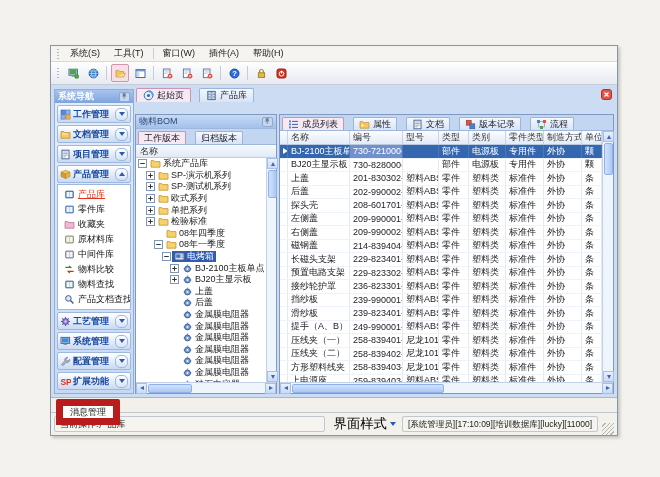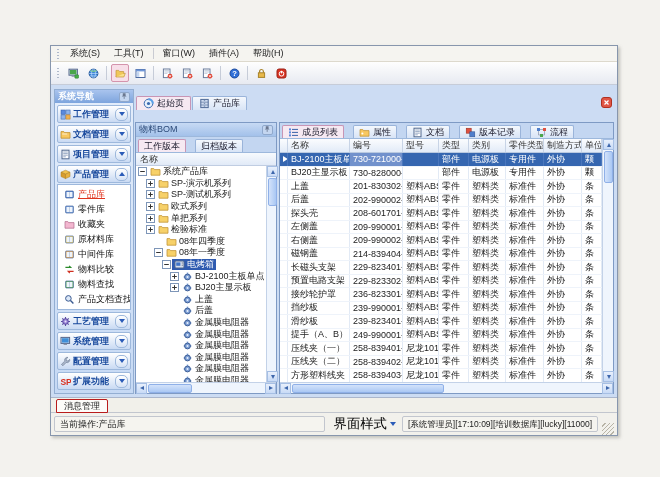--- a/index.html
+++ b/index.html
@@ -29,27 +29,27 @@
     background:linear-gradient(#ffffff,#c9daf3);border:1px solid #9db8dc;border-radius:2px;color:#17489c;font-weight:bold}
   .sb-btn .lbl{flex:1;overflow:hidden;white-space:nowrap}
   .chev{width:11px;height:11px;background:linear-gradient(#fff,#d5e2f5);border:1px solid #9db8dc;border-radius:5px;display:flex;align-items:center;justify-content:center}
   .tri-d{width:0;height:0;border-left:3px solid transparent;border-right:3px solid transparent;border-top:4px solid #2a5bb8}
   .tri-u{width:0;height:0;border-left:3px solid transparent;border-right:3px solid transparent;border-bottom:4px solid #2a5bb8}
   .sb-items{margin:0 2px;background:#fff;border:1px solid #9db8dc;padding:2px 0}
   .sb-item{height:15px;display:flex;align-items:center;gap:3px;padding:0 2px 0 6px;white-space:nowrap;overflow:hidden;color:#111}
   .sb-item.sel .lbl{color:#e0341e;text-decoration:underline}
   
   .content{position:absolute;left:84px;top:1px;right:3px;bottom:3px;display:flex;flex-direction:column}
-  .doctabs{height:16px;display:flex;align-items:flex-end;gap:1px;padding:8px 1px}
+  .doctabs{height:16px;display:flex;align-items:flex-end;gap:8px;padding:0 1px}
   .tab{display:flex;align-items:center;gap:3px;height:13px;padding:0 6px;border:1px solid #9ab4da;border-bottom:none;
     border-radius:2px 2px 0 0;background:linear-gradient(#f4f8fd,#d8e4f6);color:#223;white-space:nowrap}
   .tab.active{background:#f6e9f2;border-color:#c795b5}
   .spacer{flex:1}
   .close-red{width:12px;height:12px;margin-bottom:1px;padding:0;border:none;background:none;display:flex}
-  .panels{flex:1;display:flex;gap:2px;margin-top:4px;min-height:0}
+  .panels{flex:1;display:flex;gap:2px;margin-top:12px;min-height:0}
   .panel{background:#fff;border:1px solid #7e9ac4;display:flex;flex-direction:column;min-width:0}
   .bom{width:140px}
   .member{flex:1}
   .bom-header{height:13px;display:flex;align-items:center;background:linear-gradient(#c7daf4,#a3c1ea);color:#2c4a78;padding:0 3px;border-bottom:1px solid #9db8dc}
   .bom-header .ttl{flex:1}
   .ptabs{height:15px;display:flex;align-items:flex-end;gap:9px;background:#c3d6f1;padding:0 2px;border-bottom:1px solid #9db8dc}
   .ptabs .tab{height:12px;padding:0 5px}
   .colhead{height:12px;background:linear-gradient(#f7fafd,#e1eaf7);border-bottom:1px solid #c0cde2;color:#333;padding:0 4px;display:flex;align-items:center}
   .bom-body{flex:1;display:flex;min-height:0}
   .tree{flex:1;overflow:hidden}
@@ -77,21 +77,21 @@
   .grow{height:12.5px;display:flex;border-bottom:1px solid #eef3fa}
   .grow .gc{border-right:1px solid #e2eaf5;padding:0 3px;display:flex;align-items:center;overflow:hidden;white-space:nowrap;flex:none}
   .grow.sel{background:#3566b0;color:#fff}
   .grow.sel .gc{border-right-color:#4a76bc}
   .grow.sel .gc.focus{background:#7191cc}
   .rowmark{width:0;height:0;border-top:3px solid transparent;border-bottom:3px solid transparent;border-left:5px solid #111}
   .grow.sel .rowmark{border-left-color:#fff}
   
   .msgrow{height:14px;background:#f1f0ea;border-top:1px solid #aab6cc;position:relative}
   .msgtab{position:absolute;left:5px;top:1px;height:12px;line-height:12px;padding:0 7px;background:#fcfcf9;
-    border:1px solid #b91c1c;border-radius:2px 2px 0 0}
+    border:7px solid #b91c1c;border-radius:2px 2px 0 0}
   .statusbar{height:22px;display:flex;align-items:center;background:#f2f1ec;border-top:1px solid #c2c6ce;padding:0 3px;gap:4px}
   .seg{height:14px;line-height:14px;border:1px solid #c2c6ce;border-radius:2px;padding:0 5px;background:#f5f4ef;white-space:nowrap;overflow:hidden}
   .seg.company{width:98px;flex:none}
   .seg.op{flex:1}
   .style-btn{display:flex;align-items:center;gap:3px;padding:0 2px;background:none;border:none;height:16px}
   .seg.session{flex:none;font-size:8.5px}
   .resize-grip{width:12px;height:12px;align-self:flex-end;background:
     repeating-linear-gradient(135deg,transparent 0,transparent 2px,#b8b4a6 2px,#b8b4a6 3px)}
 </style>
 </head>

